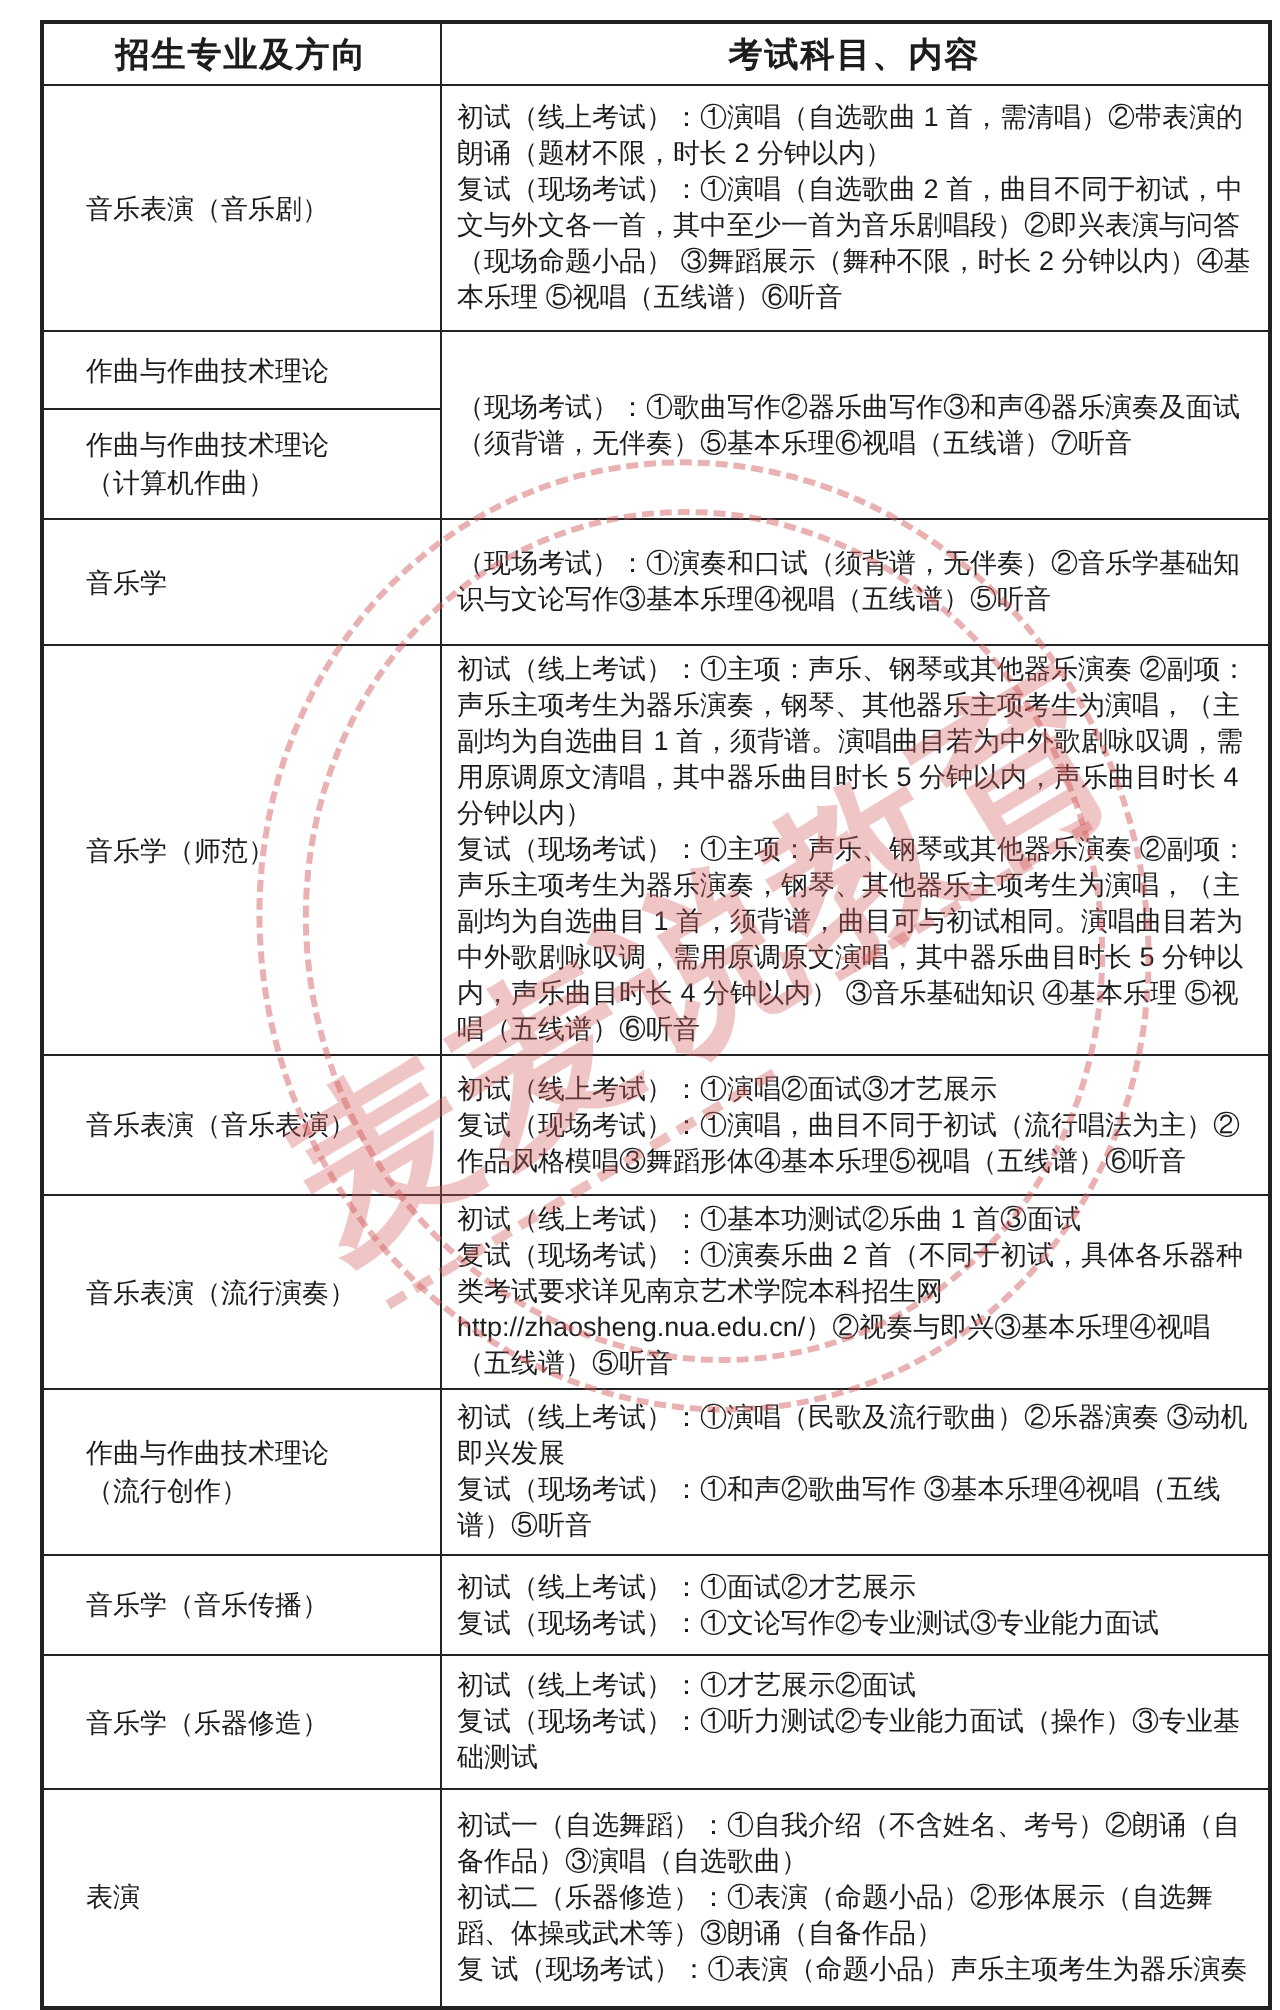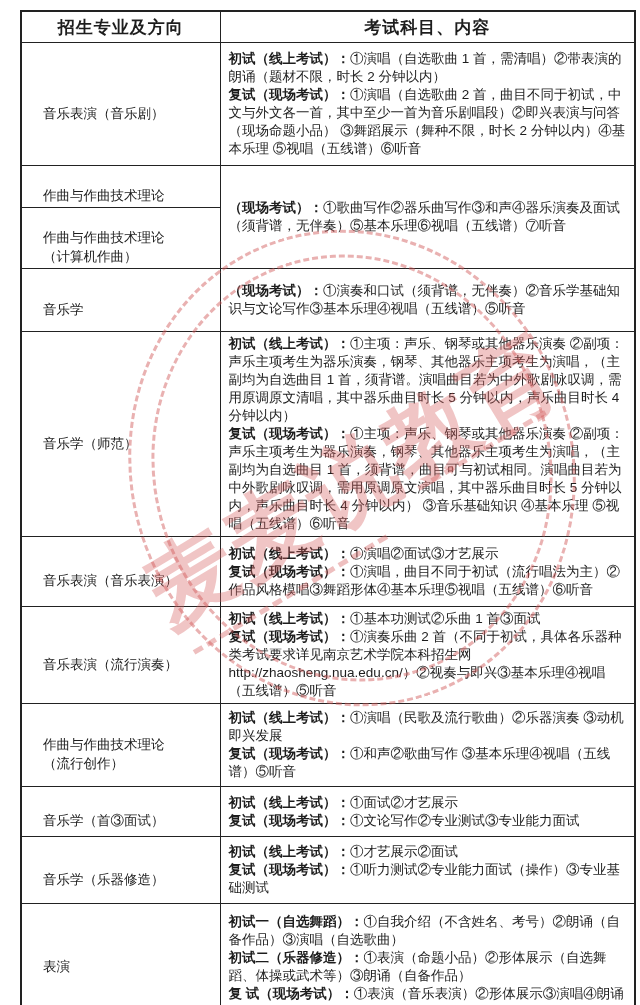--- a/index.html
+++ b/index.html
@@ -27,33 +27,33 @@
     height:28px;
     font-size:17px;
     font-weight:bold;
     text-align:center;
     padding:1px 2px;
     letter-spacing:1px;
   }
   td.major{
     vertical-align:middle;
     text-align:left;
-    padding:20px 4px 2px 21px;
+    padding:2px 4px 2px 21px;
     font-size:13.5px;
     line-height:19px;
   }
   td.major .ml{display:block;}
   td.content{
     vertical-align:middle;
     text-align:left;
     padding:3px 5px 3px 8px;
     font-size:13.5px;
     line-height:18px;
   }
-  .sec b{font-weight:bold;}
+  .sec b{font-weight:normal;}
   
   .rh0{height:30px}.rh1{height:123px}.rh2{height:39px}.rh3{height:55px}
   .rh4{height:63px}.rh5{height:200px}.rh6{height:70px}.rh7{height:87px}
   .rh8{height:83px}.rh9{height:50px}.rh10{height:67px}.rh11{height:109px}
 
   
   .watermark{position:absolute;inset:0;pointer-events:none;z-index:5;}
   .wm-ring{position:absolute;border:3px dashed rgba(210,92,92,0.48);border-radius:50%;}
   .ring-outer{left:130px;top:228px;width:438px;height:474px;transform:rotate(-18deg);}
   .ring-inner{left:153px;top:253px;width:392px;height:424px;transform:rotate(-18deg);}
@@ -145,41 +145,41 @@
           <span class="ml">作曲与作曲技术理论</span>
           <span class="ml">（流行创作）</span>
         </td>
         <td class="content">
           <div class="sec"><b>初试（线上考试）：</b><span>①演唱（民歌及流行歌曲）②乐器演奏 ③动机即兴发展</span></div>
           <div class="sec"><b>复试（现场考试）：</b><span>①和声②歌曲写作 ③基本乐理④视唱（五线谱）⑤听音</span></div>
         </td>
       </tr>
 
       <tr class="rh9">
-        <td class="major"><span>音乐学（首③面试）</span></td>
+        <td class="major"><span>音乐学（音乐传播）</span></td>
         <td class="content">
           <div class="sec"><b>初试（线上考试）：</b><span>①面试②才艺展示</span></div>
           <div class="sec"><b>复试（现场考试）：</b><span>①文论写作②专业测试③专业能力面试</span></div>
         </td>
       </tr>
 
       <tr class="rh10">
         <td class="major"><span>音乐学（乐器修造）</span></td>
         <td class="content">
           <div class="sec"><b>初试（线上考试）：</b><span>①才艺展示②面试</span></div>
           <div class="sec"><b>复试（现场考试）：</b><span>①听力测试②专业能力面试（操作）③专业基础测试</span></div>
         </td>
       </tr>
 
       <tr class="rh11">
         <td class="major"><span>表演</span></td>
         <td class="content">
           <div class="sec"><b>初试一（自选舞蹈）：</b><span>①自我介绍（不含姓名、考号）②朗诵（自备作品）③演唱（自选歌曲）</span></div>
           <div class="sec"><b>初试二（乐器修造）：</b><span>①表演（命题小品）②形体展示（自选舞蹈、体操或武术等）③朗诵（自备作品）</span></div>
-          <div class="sec"><b>复 试（现场考试）：</b><span>①表演（音乐表演）②形体展示③演唱④朗诵</span></div>
+          <div class="sec"><b>复 试（现场考试）：</b><span>①表演（命题小品）声乐主项考生为器乐演奏</span></div>
         </td>
       </tr>
 
     </tbody>
   </table>
 
   <div class="watermark">
     <div class="wm-ring ring-outer"></div>
     <div class="wm-ring ring-inner"></div>
     <div class="wm-text">麦麦说教育</div>

